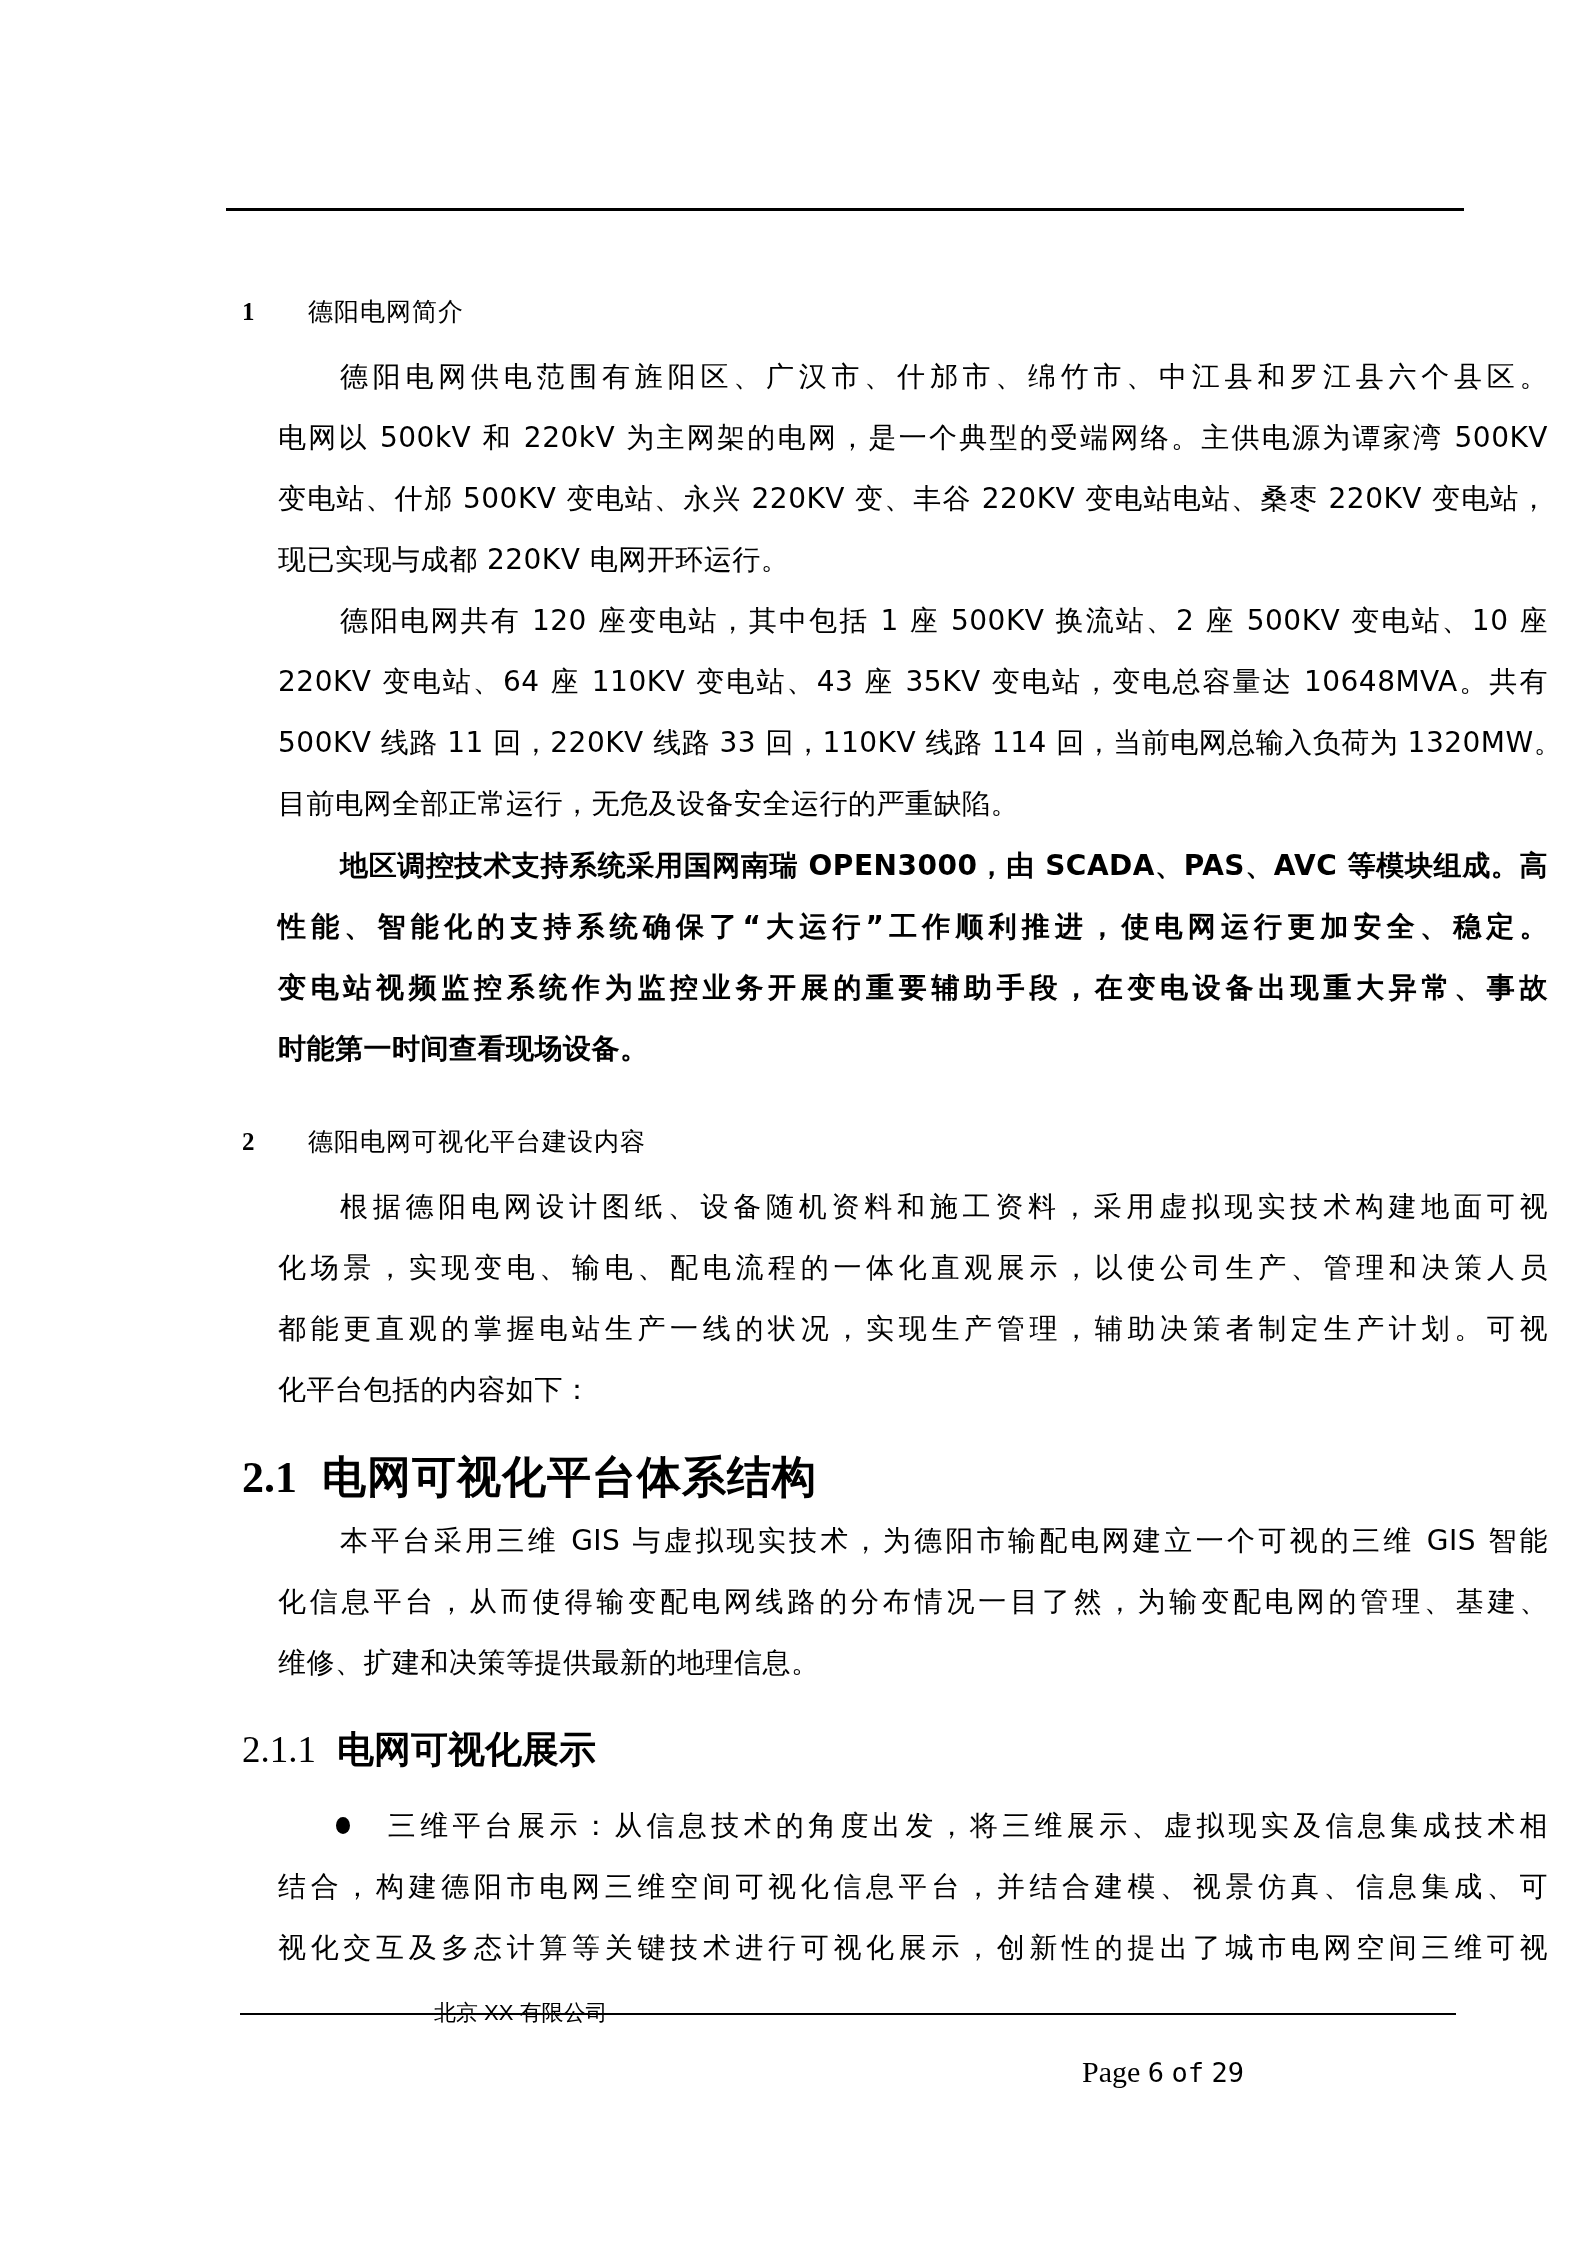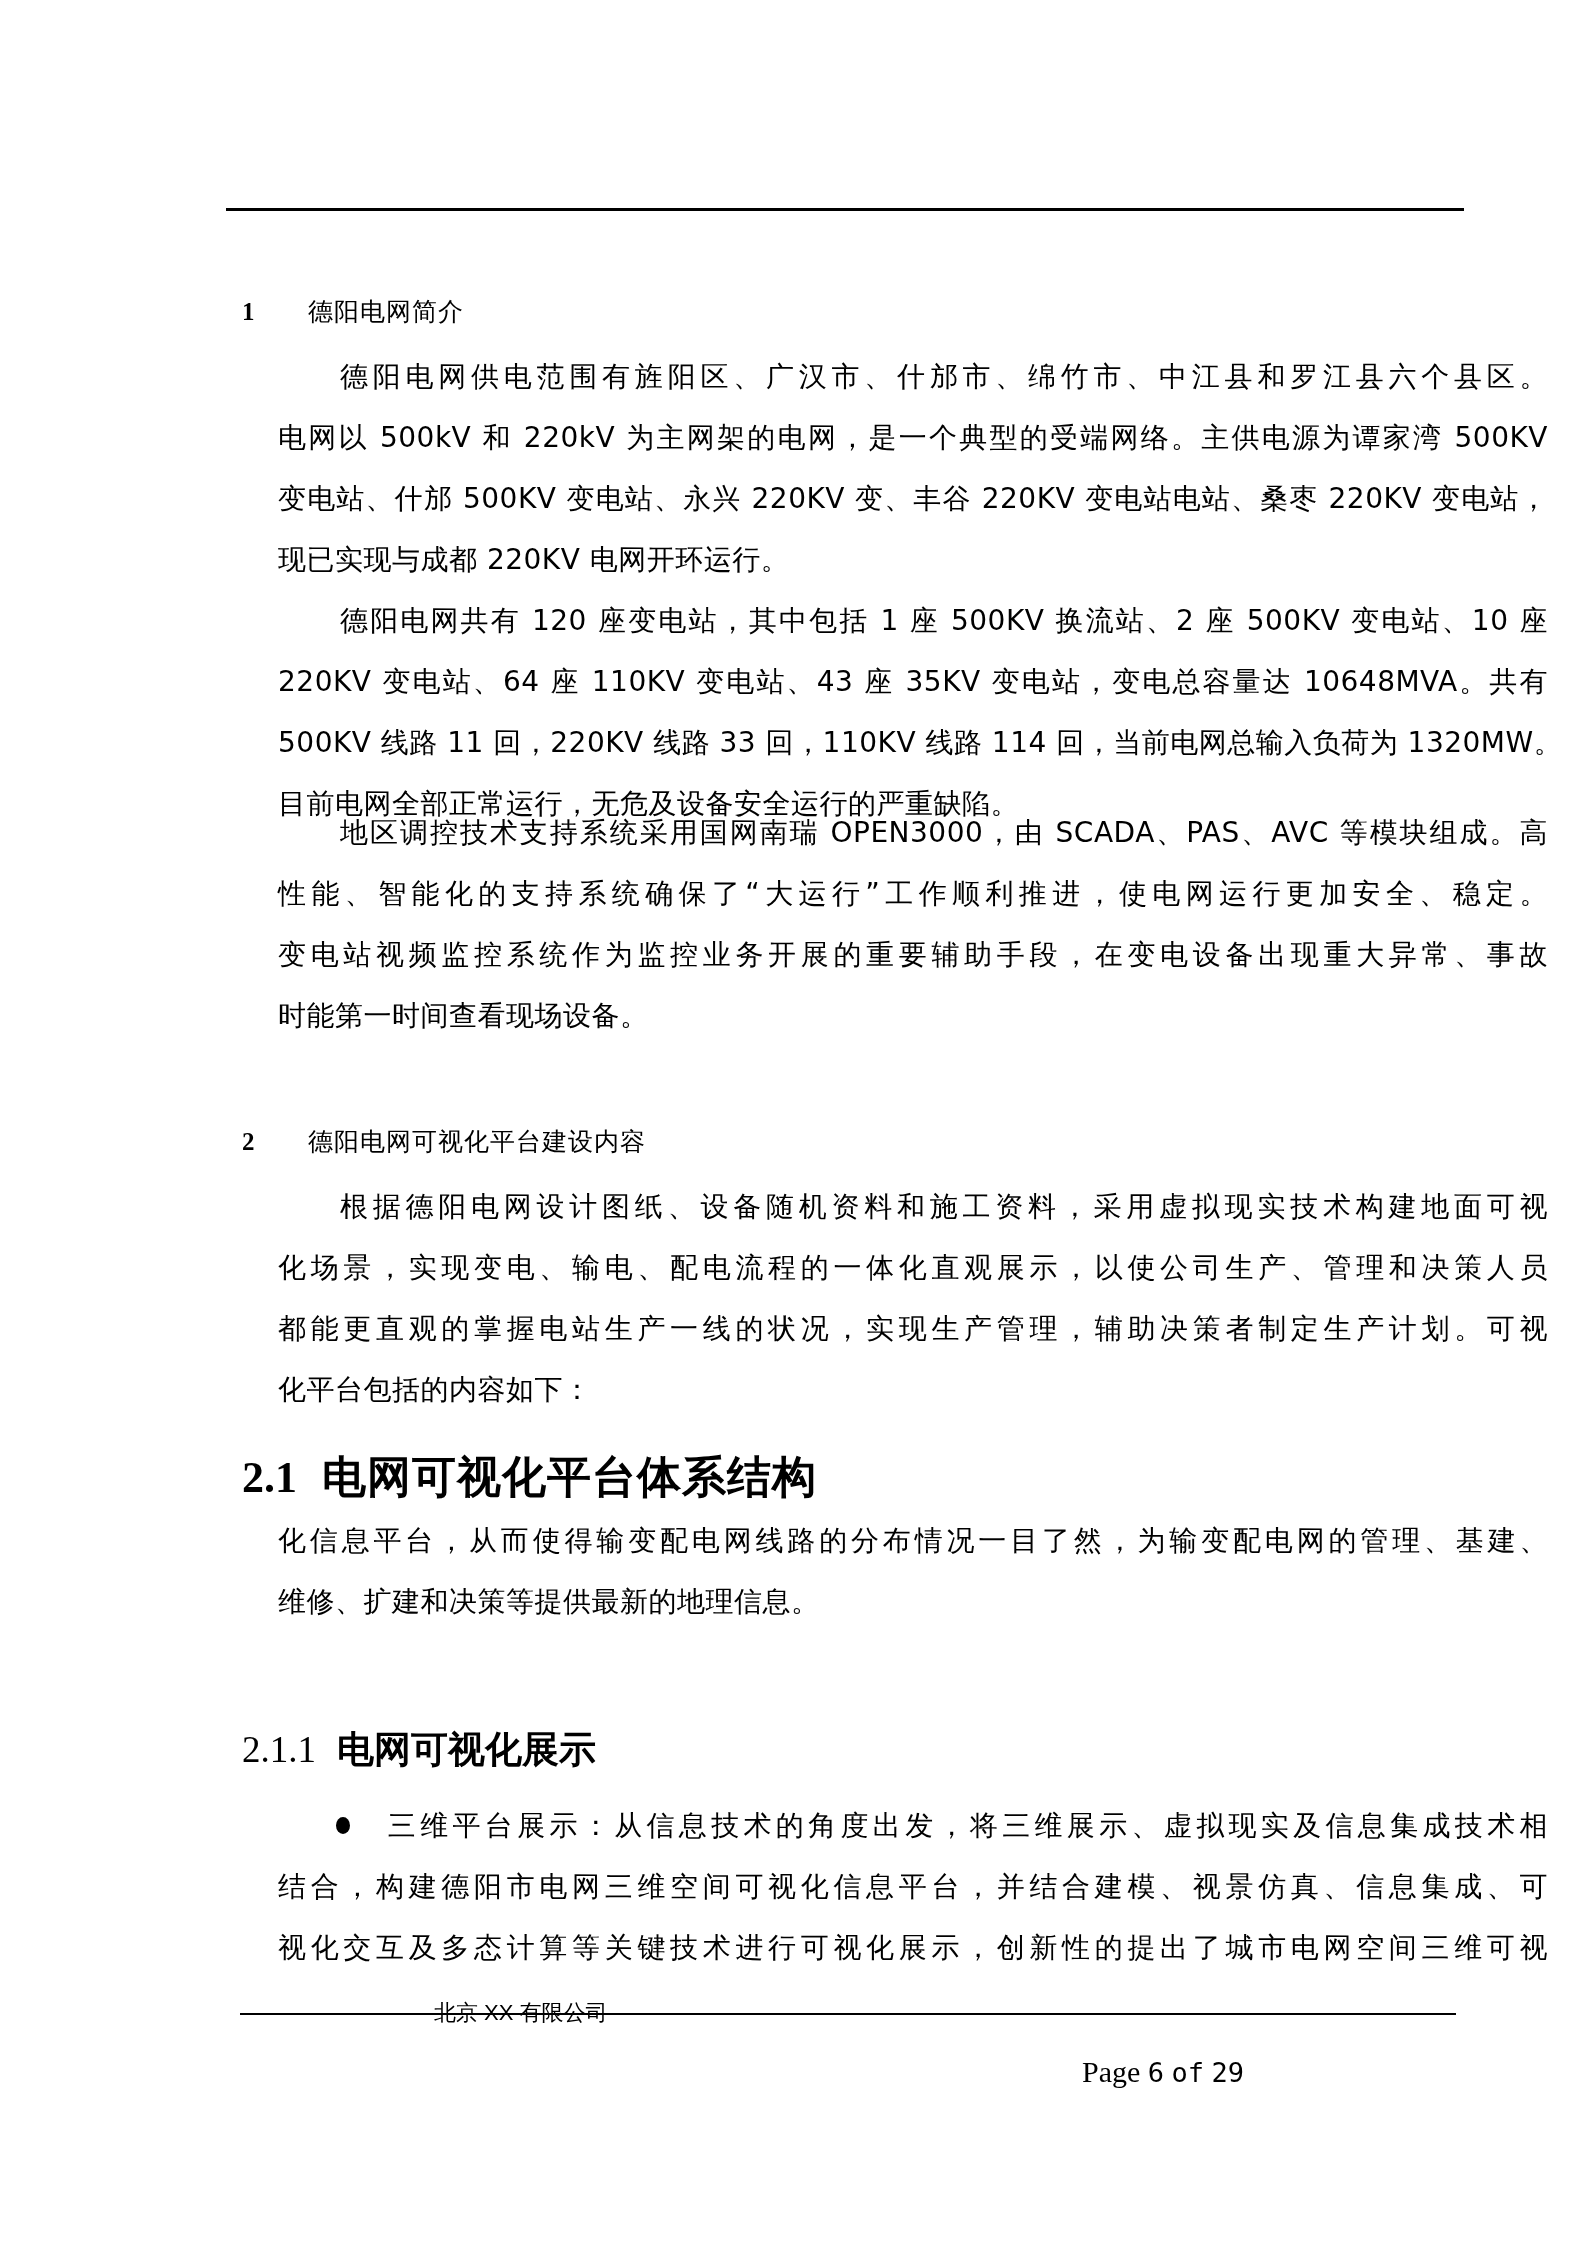--- a/index.html
+++ b/index.html
@@ -163,21 +163,21 @@
     <div class="line last">现已实现与成都 220KV 电网开环运行。</div>
   </div>
 
   <div class="para" style="top:320px;">
     <div class="line indent">德阳电网共有 120 座变电站，其中包括 1 座 500KV 换流站、2 座 500KV 变电站、10 座</div>
     <div class="line">220KV 变电站、64 座 110KV 变电站、43 座 35KV 变电站，变电总容量达 10648MVA。共有</div>
     <div class="line">500KV 线路 11 回，220KV 线路 33 回，110KV 线路 114 回，当前电网总输入负荷为 1320MW。</div>
     <div class="line last">目前电网全部正常运行，无危及设备安全运行的严重缺陷。</div>
   </div>
 
-  <div class="para" style="top:532px;">
+  <div class="para" style="top:565px;font-weight:bold;">
     <div class="line indent">地区调控技术支持系统采用国网南瑞 OPEN3000，由 SCADA、PAS、AVC 等模块组成。高</div>
     <div class="line">性能、智能化的支持系统确保了“大运行”工作顺利推进，使电网运行更加安全、稳定。</div>
     <div class="line">变电站视频监控系统作为监控业务开展的重要辅助手段，在变电设备出现重大异常、事故</div>
     <div class="line last">时能第一时间查看现场设备。</div>
   </div>
 
   <div class="h1" style="top:852px;">
     <span class="num">2</span><span class="txt">德阳电网可视化平台建设内容</span>
   </div>
 
@@ -186,20 +186,21 @@
     <div class="line">化场景，实现变电、输电、配电流程的一体化直观展示，以使公司生产、管理和决策人员</div>
     <div class="line">都能更直观的掌握电站生产一线的状况，实现生产管理，辅助决策者制定生产计划。可视</div>
     <div class="line last">化平台包括的内容如下：</div>
   </div>
 
   <div class="h2" style="top:1187px;">
     <span class="num">2.1</span><span class="txt">电网可视化平台体系结构</span>
   </div>
 
   <div class="para" style="top:1240px;">
+    <div class="line indent">本平台采用三维 GIS 与虚拟现实技术，为德阳市输配电网建立一个可视的三维 GIS 智能</div>
     <div class="line">化信息平台，从而使得输变配电网线路的分布情况一目了然，为输变配电网的管理、基建、</div>
     <div class="line last">维修、扩建和决策等提供最新的地理信息。</div>
   </div>
 
   <div class="h3" style="top:1460px;">
     <span class="num">2.1.1</span><span class="txt">电网可视化展示</span>
   </div>
 
   <div class="para" style="top:1525px;">
     <div class="line" style="text-align-last:justify;"><span class="bullet-dot"></span><span>三维平台展示：从信息技术的角度出发，将三维展示、虚拟现实及信息集成技术相</span></div>

